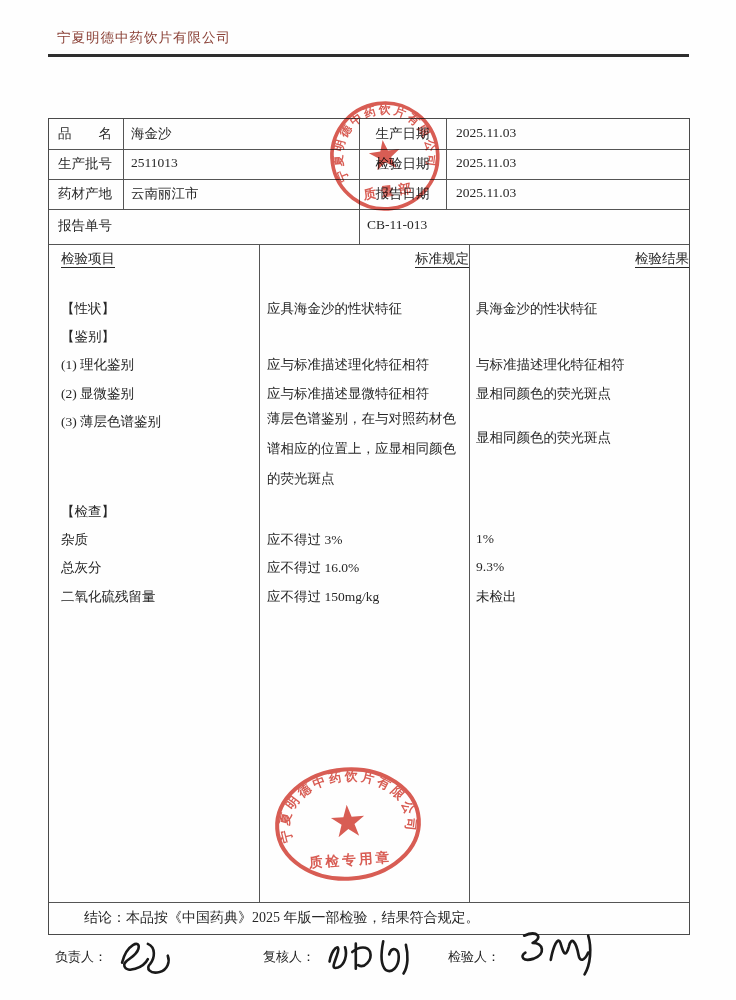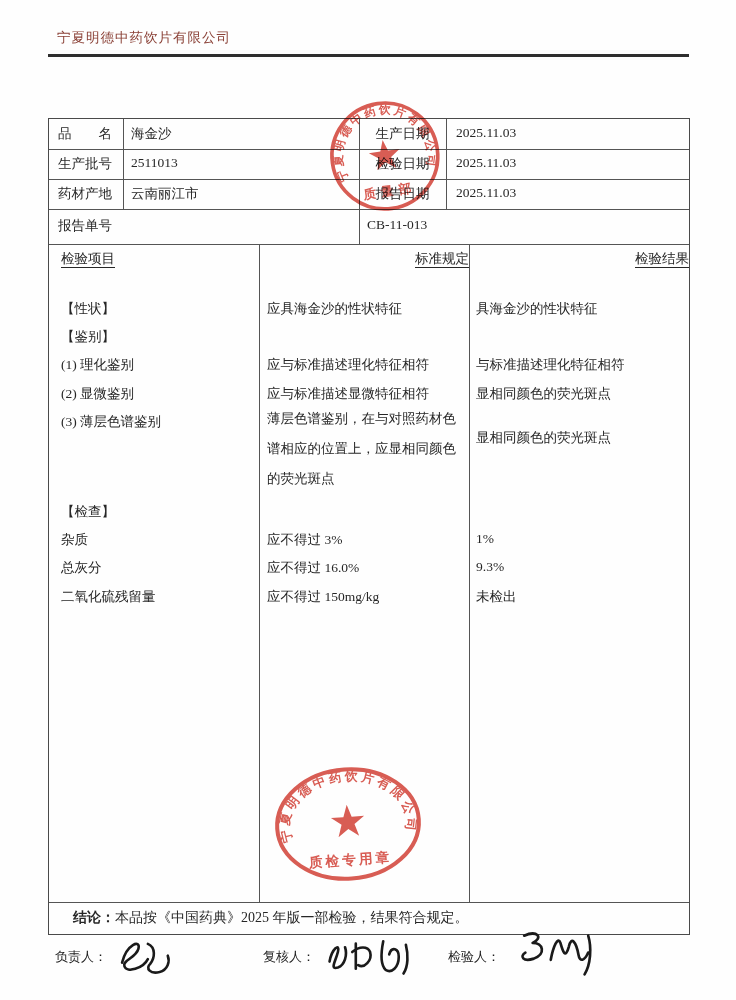--- a/index.html
+++ b/index.html
@@ -15,21 +15,21 @@
   
   .tbl{position:absolute;left:48px;top:118px;width:640px;height:815px;border:1px solid #4a4a4a;font-size:13.5px;}
   .hline{position:absolute;left:0;width:640px;height:1px;background:#555;}
   .vline{position:absolute;width:1px;background:#555;}
   .cell{position:absolute;white-space:pre;}
   .ctr{text-align:center;}
   .und{text-decoration:underline;text-underline-offset:4px;}
   .sect-line{position:absolute;white-space:pre;text-align:right;}
   .wrapcell{position:absolute;white-space:normal;line-height:30px;}
   .concl{position:absolute;left:0;top:783px;width:640px;height:32px;line-height:32px;font-size:14px;}
-  .concl .lbl{font-weight:bold;margin-left:24px;}
+  .concl .lbl{font-weight:normal;margin-left:35px;}
   
   .stamp{position:absolute;mix-blend-mode:multiply;opacity:.88;}
   .stamp-top{left:320px;top:98px;transform:rotate(-8deg);}
   .stamp-bot{left:272px;top:764px;transform:rotate(-4deg);}
   
   .sig-label{position:absolute;font-size:13px;color:#1d1d1d;}
   .sig{position:absolute;}
   .sig path{fill:none;stroke:#1a1a1a;stroke-width:2.2;stroke-linecap:round;stroke-linejoin:round;}
 </style>
 </head>

